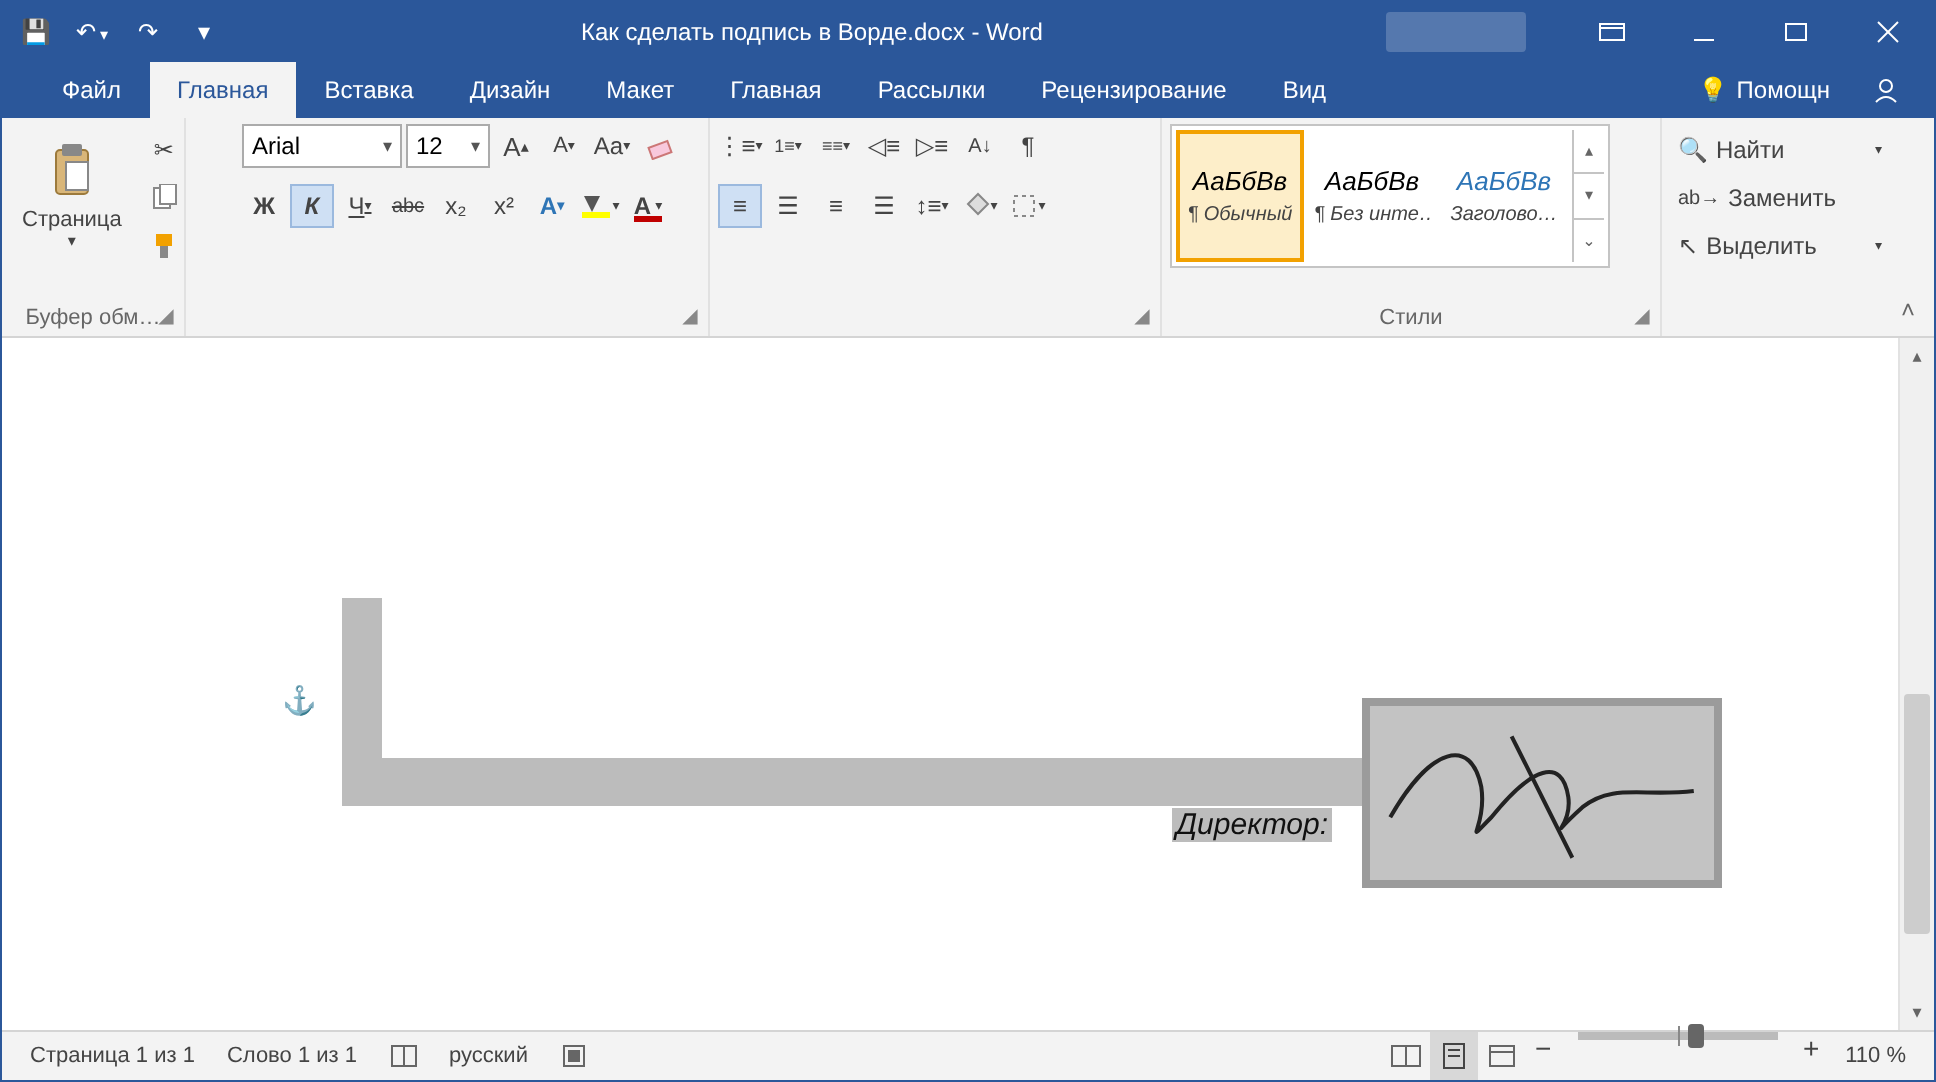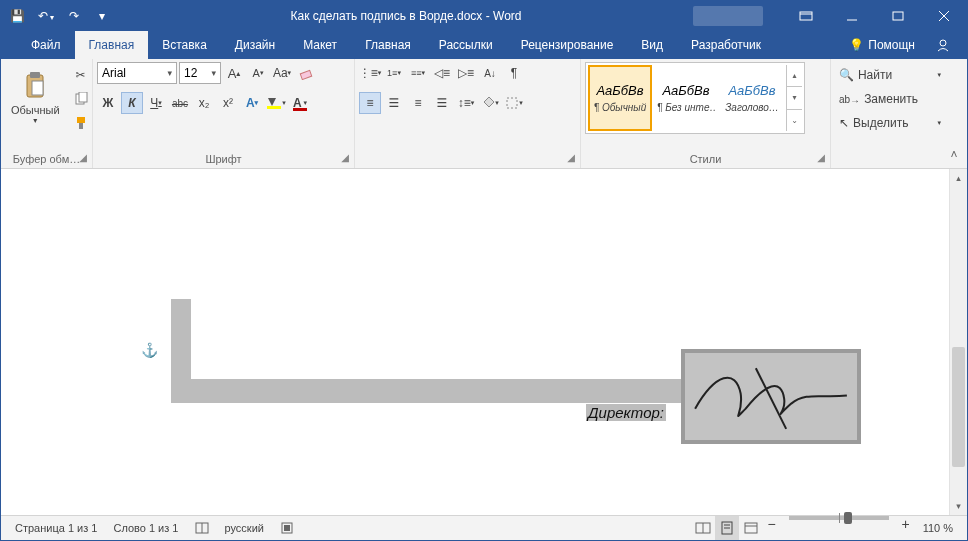--- a/index.html
+++ b/index.html
@@ -125,21 +125,20 @@
 <div class="tabs">
   <div class="tab file">Файл</div>
   <div class="tab active">Главная</div>
   <div class="tab">Вставка</div>
   <div class="tab">Дизайн</div>
   <div class="tab">Макет</div>
   <div class="tab">Главная</div>
   <div class="tab">Рассылки</div>
   <div class="tab">Рецензирование</div>
   <div class="tab">Вид</div>
-  <div class="tab">Разработчик</div>
   <div class="tabs-right">
     <div class="help-btn">
       <span>💡</span>
       <span>Помощн</span>
     </div>
     <div class="share-btn">
       <svg width="16" height="16">
           <circle cx="8" cy="6" r="3" fill="none" stroke="#fff"></circle>
           <path d="M3 14 Q8 9 13 14" fill="none" stroke="#fff"></path>
         </svg>
@@ -152,21 +151,21 @@
   <div class="group" style="width:92px">
     <div class="group-body">
       <div class="big-btn">
         <div class="ic">
           <svg width="28" height="30">
               <rect x="6" y="4" width="16" height="22" rx="2" fill="#d9b679" stroke="#9c7a3c"></rect>
               <rect x="9" y="1" width="10" height="6" rx="1" fill="#888"></rect>
               <rect x="11" y="10" width="11" height="14" fill="#fff" stroke="#888"></rect>
             </svg>
         </div>
-        <span>Обычный</span>
+        <span>Страница</span>
         <span style="font-size:8px">▾</span>
       </div>
       <div class="small-col">
         <div class="small-btn">
             <span>✂</span>
           </div>
         <div class="small-btn">
           <svg width="14" height="14">
               <rect x="2" y="2" width="8" height="10" fill="#fff" stroke="#888"></rect>
               <rect x="5" y="0" width="8" height="10" fill="#fff" stroke="#888"></rect>
@@ -178,21 +177,21 @@
               <rect x="5" y="7" width="4" height="6" fill="#888"></rect>
             </svg>
         </div>
       </div>
     </div>
     <div class="group-label">Буфер обм…</div>
     <div class="dialog-launch">◢</div>
   </div>
 
   <div class="group" style="width:262px">
-    <div style="display:flex;flex-direction:column;gap:4px;">
+    <div style="display:flex;flex-direction:column;gap:4px;margin-left:24px;">
       <div class="font-row">
         <div class="combo" style="width:80px">
           <span>Arial</span>
             <span class="dd">▾</span>
         </div>
         <div class="combo" style="width:42px">
           <span>12</span>
             <span class="dd">▾</span>
         </div>
         <div class="small-btn" style="font-size:13px">A<span style="font-size:8px;vertical-align:super">▴</span></div>
@@ -224,21 +223,20 @@
         </div>
         <div class="small-btn">
           <span style="font-weight:bold">A</span>
           <svg width="14" height="4" style="position:absolute;margin-top:14px">
               <rect width="14" height="3" fill="#c00000"></rect>
             </svg>
             <span style="font-size:7px;margin-left:2px">▾</span>
         </div>
       </div>
     </div>
-    <div class="group-label">Шрифт</div>
     <div class="dialog-launch">◢</div>
   </div>
 
   <div class="group" style="width:226px">
     <div style="display:flex;flex-direction:column;gap:4px;">
       <div class="font-row">
         <div class="small-btn">
             <span>⋮≡</span>
             <span style="font-size:7px">▾</span>
           </div>

